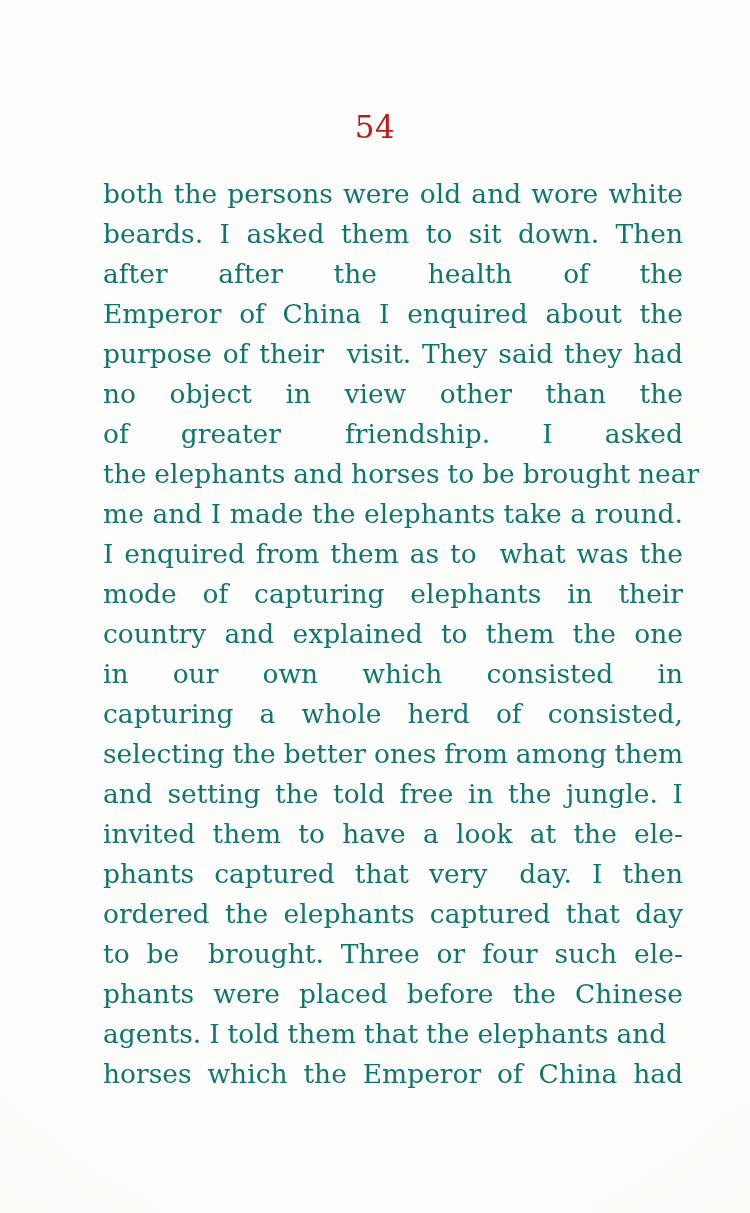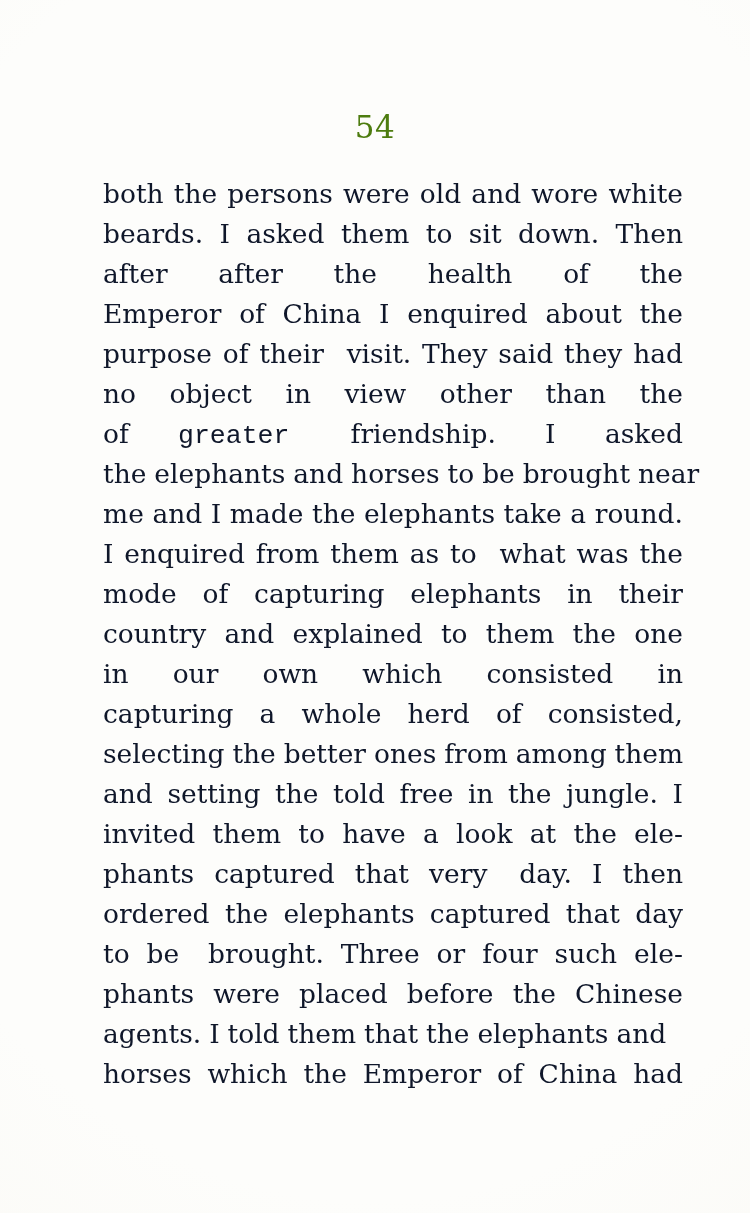--- a/index.html
+++ b/index.html
@@ -36,40 +36,40 @@
   }
 
   .folio {
     position: absolute;
     top: 112px;
     left: 0;
     width: 750px;
     text-align: center;
     font-size: 31px;
     line-height: 1;
-    color: #4d7c0f;
+    color: #b91c1c;
     letter-spacing: 0.5px;
   }
 
   .body-text {
     position: absolute;
     top: 178px;
     left: 103px;
     width: 580px;
   }
 
   
   .line {
     display: flex;
     justify-content: space-between;
     width: 100%;
     height: 40px;
     align-items: baseline;
     font-size: 26.5px;
-    color: #0f172a;
+    color: #0f766e;
     white-space: pre;
   }
   
   .line.tight {
     justify-content: flex-start;
   }
   .line.tight .w + .w {
     margin-left: 0.30em;
   }
   .line .w {
@@ -85,21 +85,21 @@
 
   <div class="folio">54</div>
 
   <div class="body-text" id="body-text">
       <div class="line"><span class="w">both</span><span class="w">the</span><span class="w">persons</span><span class="w">were</span><span class="w">old</span><span class="w">and</span><span class="w">wore</span><span class="w">white</span></div>
       <div class="line"><span class="w">beards.</span><span class="w">I</span><span class="w">asked</span><span class="w">them</span><span class="w">to</span><span class="w">sit</span><span class="w">down.</span><span class="w">Then</span></div>
       <div class="line"><span class="w">after</span><span class="w">after</span><span class="w">the</span><span class="w">health</span><span class="w">of</span><span class="w">the</span></div>
       <div class="line"><span class="w">Emperor</span><span class="w">of</span><span class="w">China</span><span class="w">I</span><span class="w">enquired</span><span class="w">about</span><span class="w">the</span></div>
       <div class="line"><span class="w">purpose</span><span class="w">of</span><span class="w" style="margin-right: 0.45em;">their</span><span class="w">visit.</span><span class="w">They</span><span class="w">said</span><span class="w">they</span><span class="w">had</span></div>
       <div class="line"><span class="w">no</span><span class="w">object</span><span class="w">in</span><span class="w">view</span><span class="w">other</span><span class="w">than</span><span class="w">the</span></div>
-      <div class="line"><span class="w">of</span><span class="w" style="margin-right: 0.45em; font-family: Liberation Mono, monospace;">greater</span><span class="w">friendship.</span><span class="w">I</span><span class="w">asked</span></div>
+      <div class="line"><span class="w">of</span><span class="w" style="margin-right: 0.45em;">greater</span><span class="w">friendship.</span><span class="w">I</span><span class="w">asked</span></div>
       <div class="line tight"><span class="w">the</span><span class="w">elephants</span><span class="w">and</span><span class="w">horses</span><span class="w">to</span><span class="w">be</span><span class="w">brought</span><span class="w">near</span></div>
       <div class="line"><span class="w">me</span><span class="w">and</span><span class="w">I</span><span class="w">made</span><span class="w">the</span><span class="w">elephants</span><span class="w">take</span><span class="w">a</span><span class="w">round.</span></div>
       <div class="line"><span class="w">I</span><span class="w">enquired</span><span class="w">from</span><span class="w">them</span><span class="w">as</span><span class="w" style="margin-right: 0.45em;">to</span><span class="w">what</span><span class="w">was</span><span class="w">the</span></div>
       <div class="line"><span class="w">mode</span><span class="w">of</span><span class="w">capturing</span><span class="w">elephants</span><span class="w">in</span><span class="w">their</span></div>
       <div class="line"><span class="w">country</span><span class="w">and</span><span class="w">explained</span><span class="w">to</span><span class="w">them</span><span class="w">the</span><span class="w">one</span></div>
       <div class="line"><span class="w">in</span><span class="w">our</span><span class="w">own</span><span class="w">which</span><span class="w">consisted</span><span class="w">in</span></div>
       <div class="line"><span class="w">capturing</span><span class="w">a</span><span class="w">whole</span><span class="w">herd</span><span class="w">of</span><span class="w">consisted,</span></div>
       <div class="line tight"><span class="w">selecting</span><span class="w">the</span><span class="w">better</span><span class="w">ones</span><span class="w">from</span><span class="w">among</span><span class="w">them</span></div>
       <div class="line"><span class="w">and</span><span class="w">setting</span><span class="w">the</span><span class="w">told</span><span class="w">free</span><span class="w">in</span><span class="w">the</span><span class="w">jungle.</span><span class="w">I</span></div>
       <div class="line"><span class="w">invited</span><span class="w">them</span><span class="w">to</span><span class="w">have</span><span class="w">a</span><span class="w">look</span><span class="w">at</span><span class="w">the</span><span class="w">ele-</span></div>

